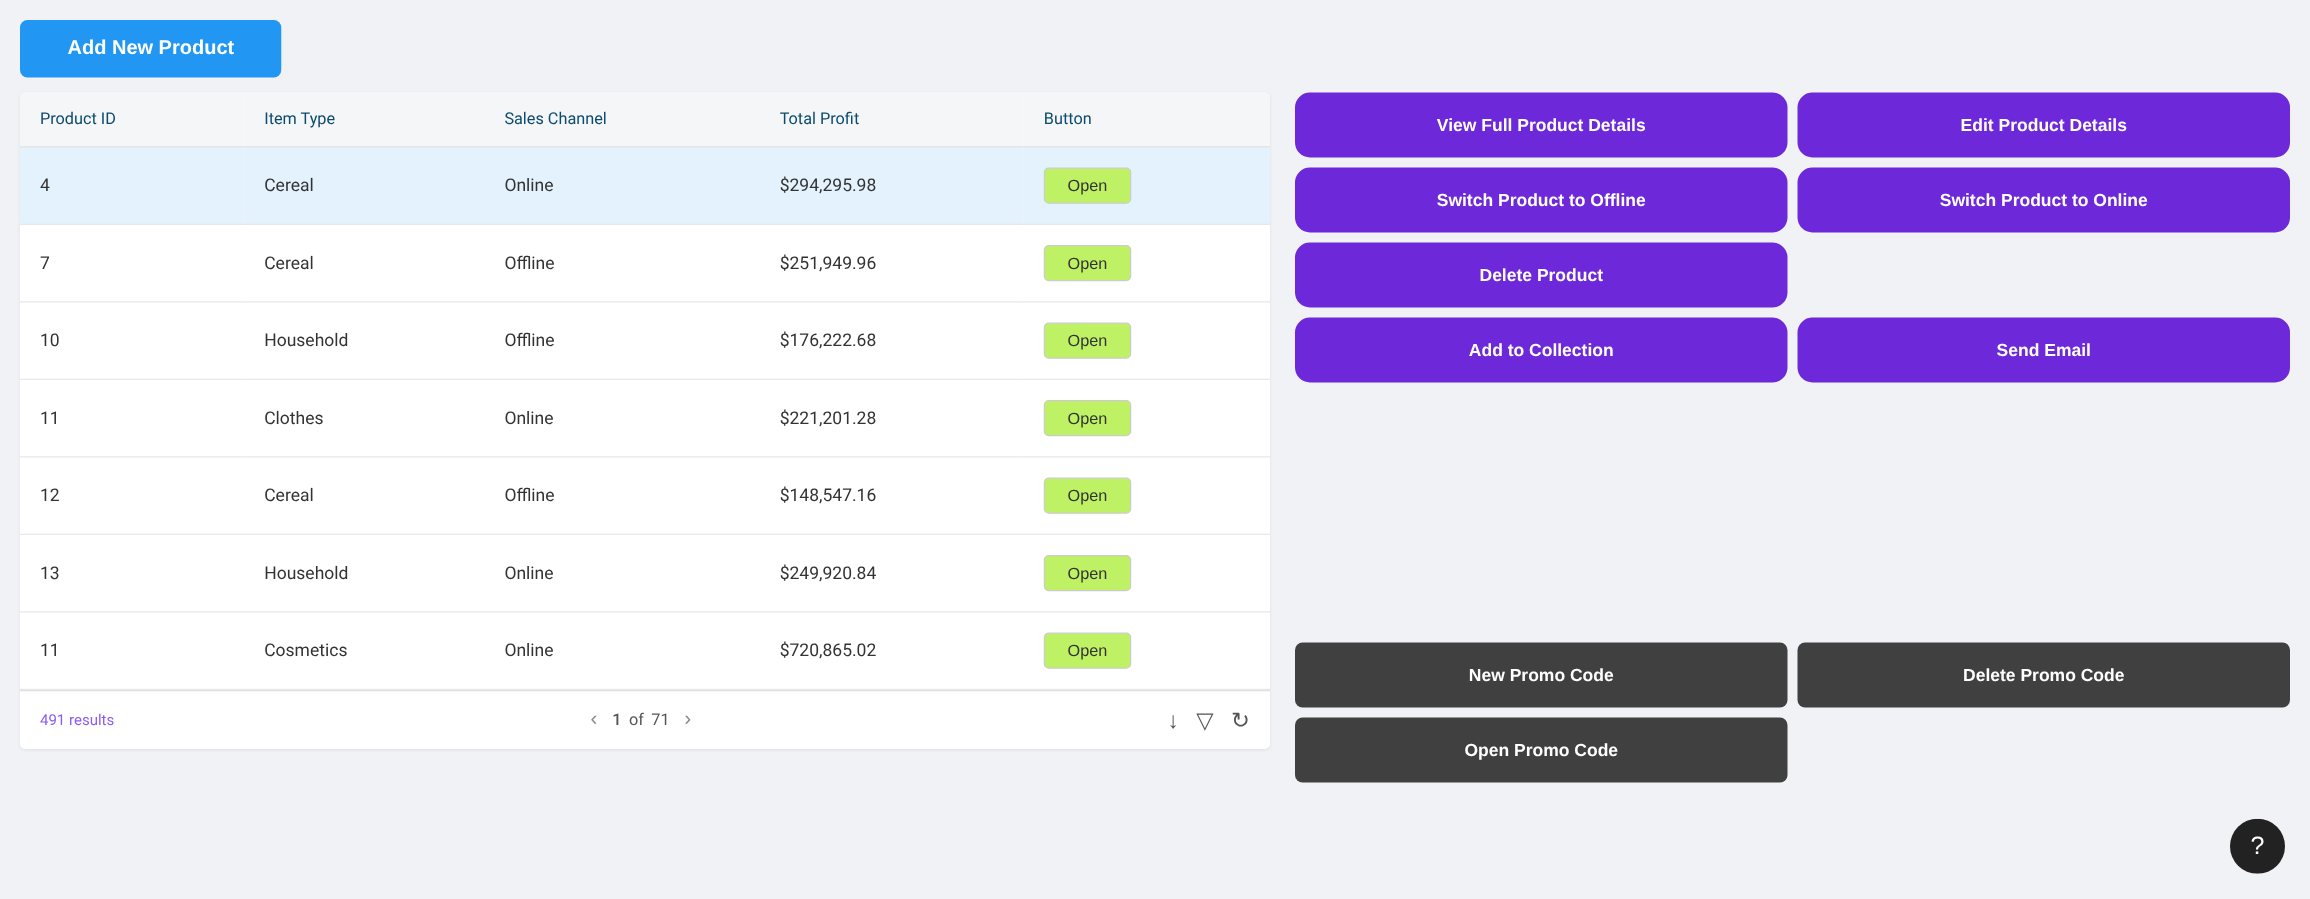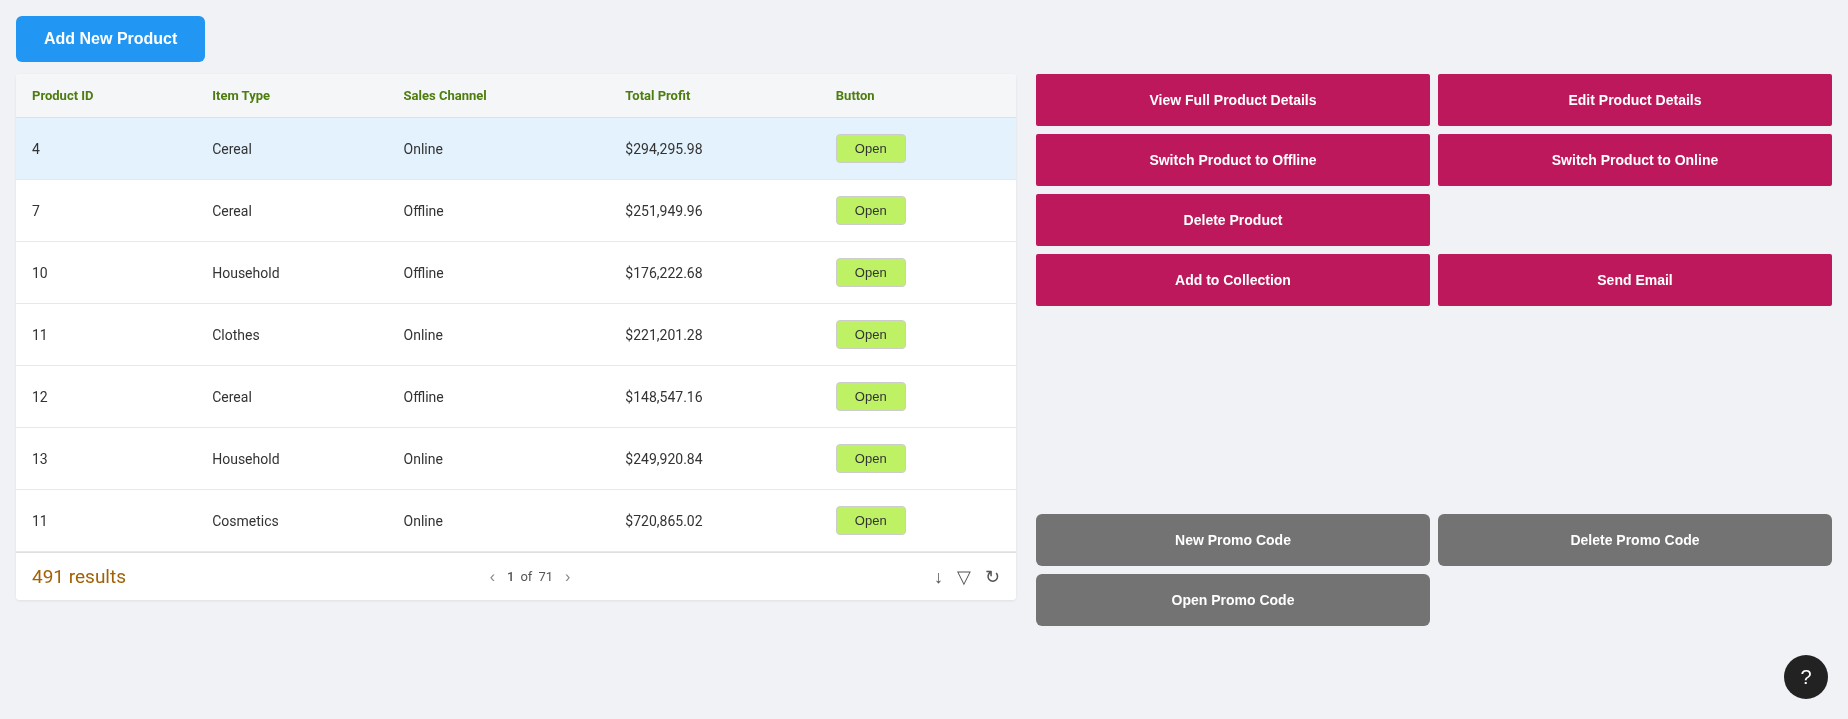--- a/index.html
+++ b/index.html
@@ -16,21 +16,21 @@
     }
     .top-bar {
       display: flex;
       align-items: center;
     }
     .add-new-btn {
       background: #2196f3;
       color: #fff;
       border: none;
       border-radius: 6px;
-      padding: 14px 28px;
+      padding: 14px 38px;
       font-size: 16px;
       font-weight: 600;
       cursor: pointer;
     }
     .content-area {
       display: flex;
       gap: 20px;
       align-items: flex-start;
     }
     .table-section {
@@ -45,22 +45,22 @@
       width: 100%;
       border-collapse: collapse;
     }
     thead tr {
       background: #f5f6f7;
     }
     th {
       text-align: left;
       padding: 14px 16px;
       font-size: 13px;
-      font-weight: 700;
-      color: #4d7c0f;
+      font-weight: 400;
+      color: #0c4a6e;
       border-bottom: 1px solid #e0e0e0;
     }
     td {
       padding: 16px 16px;
       font-size: 14px;
       color: #333;
       border-bottom: 1px solid #e8e8e8;
     }
     tr.selected-row td {
       background: #e3f2fd;
@@ -76,22 +76,22 @@
     }
     .table-footer {
       display: flex;
       align-items: center;
       justify-content: space-between;
       padding: 12px 16px;
       background: #fff;
       border-top: 1px solid #e0e0e0;
     }
     .results-count {
-      font-size: 19px;
-      color: #a16207;
+      font-size: 12px;
+      color: #8b5cf6;
     }
     .pagination {
       display: flex;
       align-items: center;
       gap: 6px;
       font-size: 13px;
       color: #555;
     }
     .page-arrow {
       background: none;
@@ -121,43 +121,43 @@
       flex-direction: column;
       gap: 0;
     }
     .action-buttons-grid {
       display: grid;
       grid-template-columns: 1fr 1fr;
       gap: 8px;
       margin-bottom: 8px;
     }
     .action-btn {
-      background: #be185d;
+      background: #6d28d9;
       color: #fff;
       border: none;
-      border-radius: 2px;
+      border-radius: 12px;
       padding: 18px 12px;
       font-size: 14px;
       font-weight: 600;
       cursor: pointer;
       text-align: center;
     }
     .action-btn.single {
       grid-column: 1 / 2;
     }
     .spacer {
       height: 200px;
     }
     .promo-section {
       display: grid;
       grid-template-columns: 1fr 1fr;
       gap: 8px;
     }
     .promo-btn {
-      background: #737373;
+      background: #404040;
       color: #fff;
       border: none;
       border-radius: 6px;
       padding: 18px 12px;
       font-size: 14px;
       font-weight: 600;
       cursor: pointer;
       text-align: center;
     }
     .promo-edit-btn {

